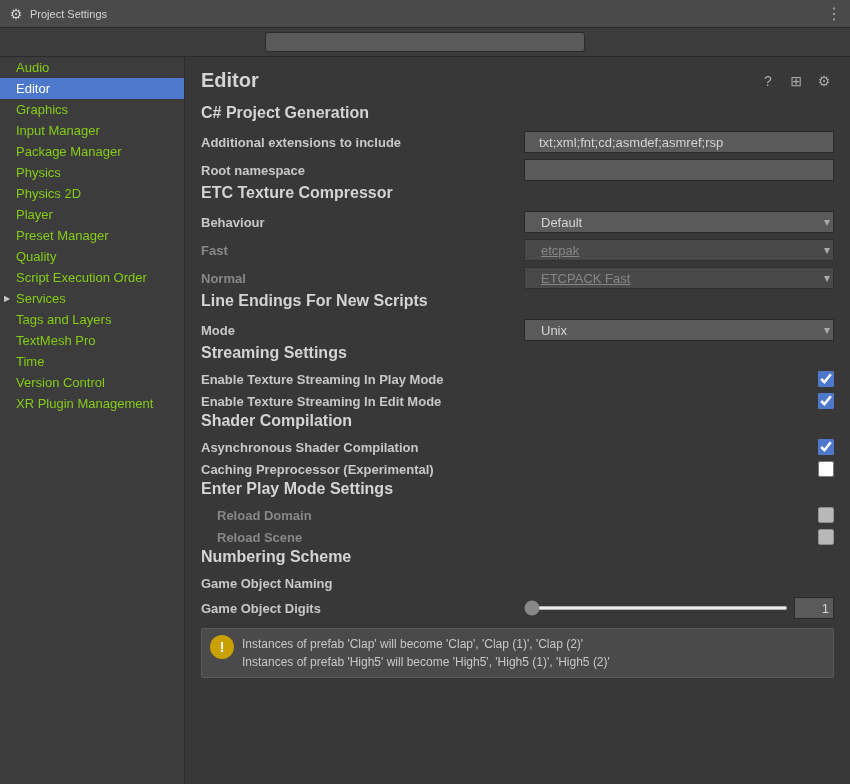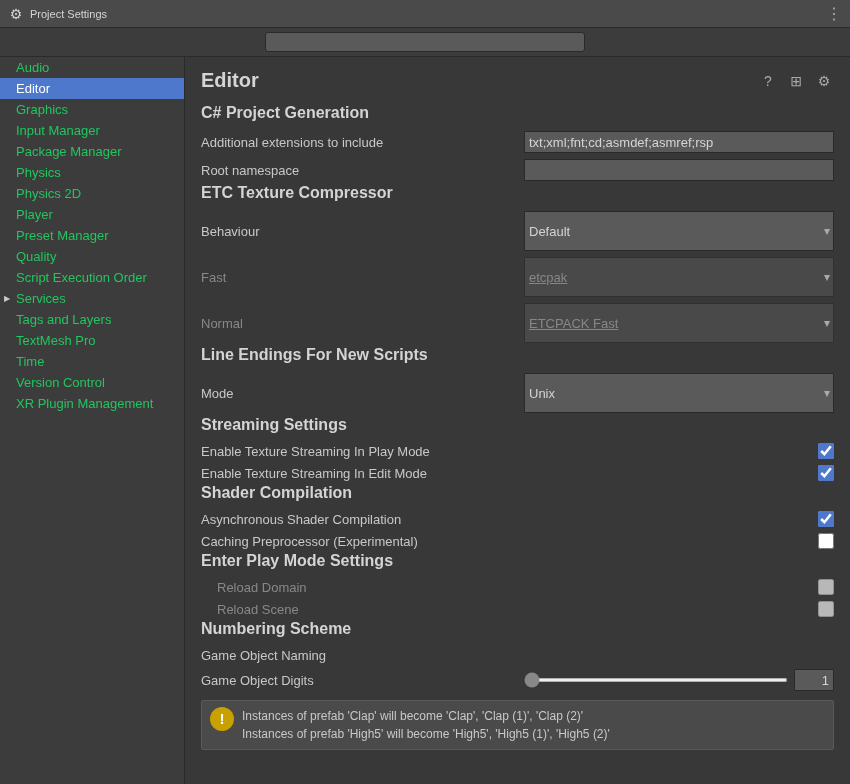--- a/index.html
+++ b/index.html
@@ -69,21 +69,21 @@
     .sidebar {
       width: 185px;
       background: #3c3c3c;
       border-right: 1px solid #2a2a2a;
       overflow-y: auto;
       flex-shrink: 0;
     }
     .sidebar-item {
       padding: 3px 8px 3px 16px;
       cursor: pointer;
-      color: #22c55e;
+      color: #84cc16;
       font-size: 13px;
       display: flex;
       align-items: center;
       position: relative;
     }
     .sidebar-item.active {
       background: #4d78cc;
       color: #fff;
     }
     .sidebar-item.has-arrow::before {
@@ -147,47 +147,48 @@
       display: flex;
       align-items: center;
       padding: 3px 0;
       min-height: 22px;
     }
     .field-label {
       flex: 1;
       color: #c8c8c8;
       font-size: 13px;
       padding-right: 1px;
+      font-weight: bold;
     }
     .field-label.dimmed { color: #888; }
     .field-value {
       flex: 1;
       max-width: 310px;
     }
 
     
     .text-input {
       background: #5a5a5a;
       border: 1px solid #2a2a2a;
       color: #d4d4d4;
-      padding: 2px 4px;
+      padding: 2px 14px;
       width: 100%;
       font-size: 13px;
       height: 22px;
     }
 
     
     .select-field {
       background: #5a5a5a;
       border: 1px solid #2a2a2a;
       color: #d4d4d4;
-      padding: 2px 4px;
+      padding: 2px 16px;
       width: 100%;
       font-size: 13px;
-      height: 40px;
+      height: 22px;
       cursor: pointer;
       appearance: none;
       -webkit-appearance: none;
       padding-right: 20px;
       position: relative;
     }
     .select-wrapper {
       position: relative;
       width: 100%;
     }

